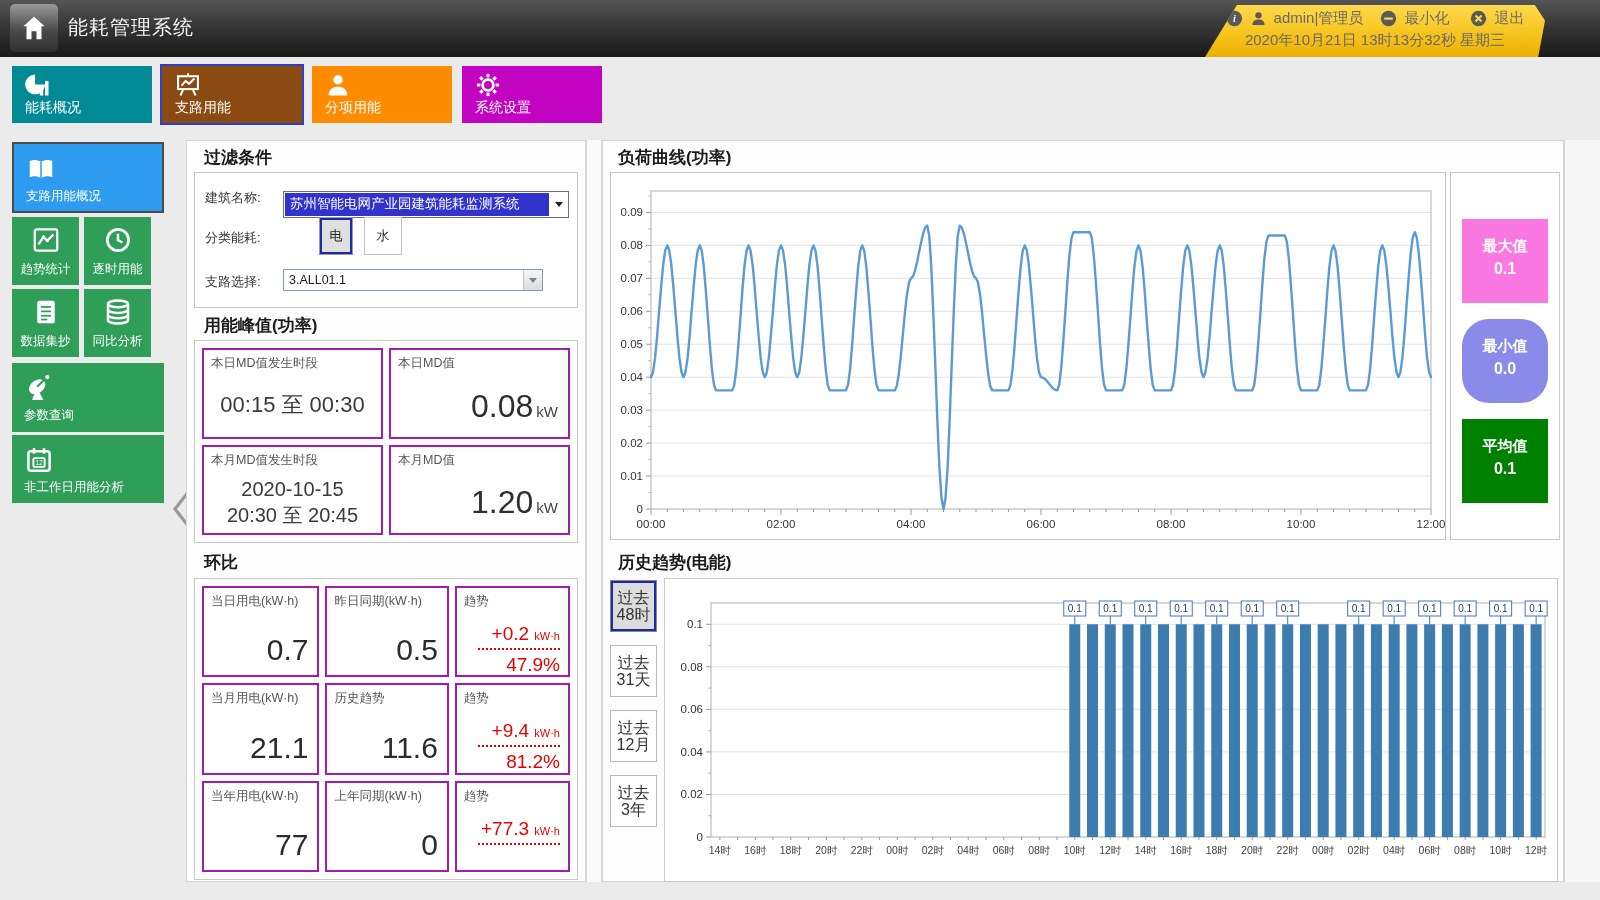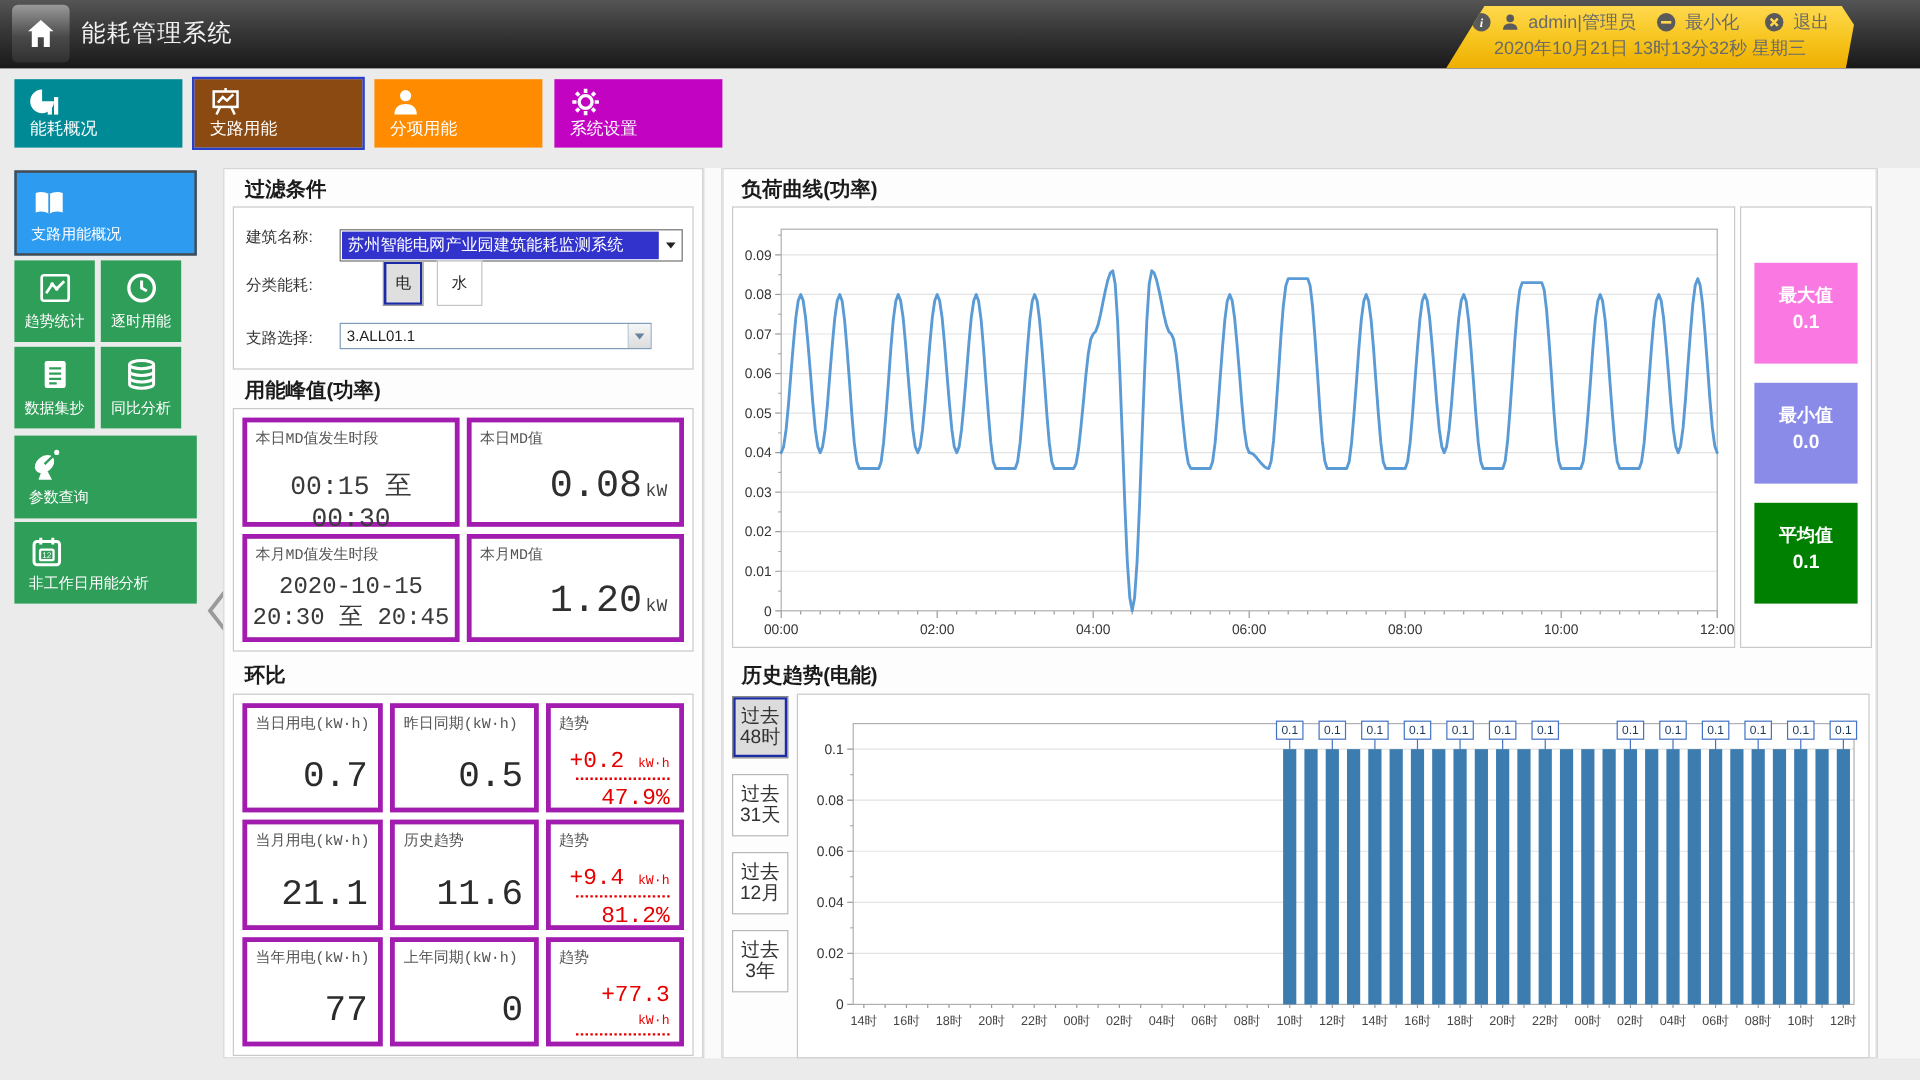--- a/index.html
+++ b/index.html
@@ -55,21 +55,21 @@
   #energy-water{left:169px;width:38px;height:38px;line-height:36px;background:#fff;border:1px solid #c4c4c4;}
   #branch-select{position:absolute;left:88px;top:-2px;width:260px;height:22px;background:#fff;
     border:1px solid #7f9db9;box-sizing:border-box;cursor:pointer;font-size:12.5px;color:#222;}
   #branch-select .val{position:absolute;left:5px;top:3px;}
   #branch-select .dd{position:absolute;right:0;top:0;width:18px;height:20px;border-left:1px solid #b7c9d8;
     background:linear-gradient(180deg,#f6f6f6,#dcdcdc);}
   #branch-select .dd:after{content:"";position:absolute;left:5px;top:8px;width:0;height:0;
     border-left:4px solid transparent;border-right:4px solid transparent;border-top:5px solid #67839c;}
 
   
-  .card{position:relative;border:4px solid #a21caf;background:#fff;box-sizing:border-box;font-family:Liberation Mono, monospace;}
+  .card{position:relative;border:2px solid #a21caf;background:#fff;box-sizing:border-box;}
   .card .c-label{position:absolute;left:7px;top:5px;font-size:12.5px;color:#555;}
   .big-center{position:absolute;left:0;right:0;top:46%;text-align:center;font-size:22px;color:#3a3a3a;}
   .big-right{position:absolute;right:10px;bottom:12px;font-size:32px;color:#2f2f2f;}
   .big-right .unit{font-size:15px;color:#444;margin-left:3px;}
   .two-line{position:absolute;left:0;right:0;top:34%;text-align:center;font-size:20px;color:#3a3a3a;line-height:26px;}
   #peak-grid{position:absolute;left:194px;top:340px;width:384px;height:203px;background:#fff;border:1px solid #c9c9c9;
     box-sizing:border-box;display:grid;grid-template-columns:1fr 1fr;grid-template-rows:1fr 1fr;gap:6px;padding:7px;}
   #ring-grid{position:absolute;left:194px;top:578px;width:384px;height:302px;background:#fff;border:1px solid #c9c9c9;
     box-sizing:border-box;display:grid;grid-template-columns:1fr 1.05fr 0.98fr;grid-template-rows:1fr 1fr 1fr;gap:6px;padding:7px;}
   .num-val{position:absolute;right:9px;bottom:8px;font-size:30px;color:#2b2b2b;}
@@ -415,21 +415,21 @@
         <text x="820" y="355" font-size="11.5" fill="#333" text-anchor="middle">12:00</text>
         <rect x="40" y="18" width="780" height="318" fill="none" stroke="#b0b0b0"></rect>
         <polyline points="40.0,204.2 42.0,199.2 44.1,184.9 46.1,163.5 48.1,138.3 50.2,113.1 52.2,91.7 54.2,77.4 56.3,72.4 58.3,77.4 60.3,91.7 62.3,113.1 64.4,138.3 66.4,163.5 68.4,184.9 70.5,199.2 72.5,204.2 74.5,199.2 76.6,184.9 78.6,163.5 80.6,138.3 82.7,113.1 84.7,91.7 86.7,77.4 88.8,72.4 90.8,77.9 92.8,93.6 94.8,117.1 96.9,144.9 98.9,172.6 100.9,196.1 103.0,211.8 105.0,217.4 107.0,217.4 109.1,217.4 111.1,217.4 113.1,217.4 115.2,217.4 117.2,217.4 119.2,217.4 121.3,217.4 123.3,211.8 125.3,196.1 127.3,172.6 129.4,144.9 131.4,117.1 133.4,93.6 135.5,77.9 137.5,72.4 139.5,77.4 141.6,91.7 143.6,113.1 145.6,138.3 147.7,163.5 149.7,184.9 151.7,199.2 153.8,204.2 155.8,199.2 157.8,184.9 159.8,163.5 161.9,138.3 163.9,113.1 165.9,91.7 168.0,77.4 170.0,72.4 172.0,77.4 174.1,91.7 176.1,113.1 178.1,138.3 180.2,163.5 182.2,184.9 184.2,199.2 186.3,204.2 188.3,199.2 190.3,184.9 192.3,163.5 194.4,138.3 196.4,113.1 198.4,91.7 200.5,77.4 202.5,72.4 204.5,77.9 206.6,93.6 208.6,117.1 210.6,144.9 212.7,172.6 214.7,196.1 216.7,211.8 218.8,217.4 220.8,217.4 222.8,217.4 224.8,217.4 226.9,217.4 228.9,217.4 230.9,217.4 233.0,217.4 235.0,217.4 237.0,211.8 239.1,196.1 241.1,172.6 243.1,144.9 245.2,117.1 247.2,93.6 249.2,77.9 251.2,72.4 253.3,77.9 255.3,93.6 257.3,117.1 259.4,144.9 261.4,172.6 263.4,196.1 265.5,211.8 267.5,217.4 269.5,217.4 271.6,217.4 273.6,217.4 275.6,217.4 277.7,217.4 279.7,217.4 281.7,217.4 283.8,217.4 285.8,213.1 287.8,201.0 289.8,182.8 291.9,161.3 293.9,139.9 295.9,121.7 298.0,109.6 300.0,105.3 302.0,103.3 304.1,97.6 306.1,89.1 308.1,79.0 310.2,68.9 312.2,60.3 314.2,54.6 316.3,52.6 318.3,63.4 320.3,94.1 322.3,140.1 324.4,194.3 326.4,248.5 328.4,294.5 330.5,325.2 332.5,336.0 334.5,325.2 336.6,294.5 338.6,248.5 340.6,194.3 342.7,140.1 344.7,94.1 346.7,63.4 348.8,52.6 350.8,54.6 352.8,60.3 354.8,68.9 356.9,79.0 358.9,89.1 360.9,97.6 363.0,103.3 365.0,105.3 367.0,109.6 369.1,121.7 371.1,139.9 373.1,161.3 375.2,182.8 377.2,201.0 379.2,213.1 381.3,217.4 383.3,217.4 385.3,217.4 387.3,217.4 389.4,217.4 391.4,217.4 393.4,217.4 395.5,217.4 397.5,217.4 399.5,211.8 401.6,196.1 403.6,172.6 405.6,144.9 407.7,117.1 409.7,93.6 411.7,77.9 413.8,72.4 415.8,77.4 417.8,91.7 419.8,113.1 421.9,138.3 423.9,163.5 425.9,184.9 428.0,199.2 430.0,204.2 432.0,204.7 434.1,206.1 436.1,208.3 438.1,210.8 440.2,213.3 442.2,215.4 444.2,216.9 446.3,217.4 448.3,211.3 450.3,194.2 452.3,168.5 454.4,138.3 456.4,108.0 458.4,82.4 460.5,65.2 462.5,59.2 464.5,59.2 466.6,59.2 468.6,59.2 470.6,59.2 472.7,59.2 474.7,59.2 476.7,59.2 478.8,59.2 480.8,65.2 482.8,82.4 484.8,108.0 486.9,138.3 488.9,168.5 490.9,194.2 493.0,211.3 495.0,217.4 497.0,217.4 499.1,217.4 501.1,217.4 503.1,217.4 505.2,217.4 507.2,217.4 509.2,217.4 511.2,217.4 513.3,211.8 515.3,196.1 517.3,172.6 519.4,144.9 521.4,117.1 523.4,93.6 525.5,77.9 527.5,72.4 529.5,77.9 531.6,93.6 533.6,117.1 535.6,144.9 537.7,172.6 539.7,196.1 541.7,211.8 543.8,217.4 545.8,217.4 547.8,217.4 549.8,217.4 551.9,217.4 553.9,217.4 555.9,217.4 558.0,217.4 560.0,217.4 562.0,211.8 564.1,196.1 566.1,172.6 568.1,144.9 570.2,117.1 572.2,93.6 574.2,77.9 576.3,72.4 578.3,77.4 580.3,91.7 582.3,113.1 584.4,138.3 586.4,163.5 588.4,184.9 590.5,199.2 592.5,204.2 594.5,199.2 596.6,184.9 598.6,163.5 600.6,138.3 602.7,113.1 604.7,91.7 606.7,77.4 608.8,72.4 610.8,77.9 612.8,93.6 614.8,117.1 616.9,144.9 618.9,172.6 620.9,196.1 623.0,211.8 625.0,217.4 627.0,217.4 629.1,217.4 631.1,217.4 633.1,217.4 635.2,217.4 637.2,217.4 639.2,217.4 641.3,217.4 643.3,211.5 645.3,194.7 647.3,169.6 649.4,139.9 651.4,110.3 653.4,85.2 655.5,68.4 657.5,62.5 659.5,62.5 661.6,62.5 663.6,62.5 665.6,62.5 667.7,62.5 669.7,62.5 671.7,62.5 673.8,62.5 675.8,68.4 677.8,85.2 679.8,110.3 681.9,139.9 683.9,169.6 685.9,194.7 688.0,211.5 690.0,217.4 692.0,217.4 694.1,217.4 696.1,217.4 698.1,217.4 700.2,217.4 702.2,217.4 704.2,217.4 706.3,217.4 708.3,211.8 710.3,196.1 712.3,172.6 714.4,144.9 716.4,117.1 718.4,93.6 720.5,77.9 722.5,72.4 724.5,77.9 726.6,93.6 728.6,117.1 730.6,144.9 732.7,172.6 734.7,196.1 736.7,211.8 738.8,217.4 740.8,217.4 742.8,217.4 744.8,217.4 746.9,217.4 748.9,217.4 750.9,217.4 753.0,217.4 755.0,217.4 757.0,211.8 759.1,196.1 761.1,172.6 763.1,144.9 765.2,117.1 767.2,93.6 769.2,77.9 771.3,72.4 773.3,77.4 775.3,91.7 777.3,113.1 779.4,138.3 781.4,163.5 783.4,184.9 785.5,199.2 787.5,204.2 789.5,198.7 791.6,183.0 793.6,159.4 795.6,131.7 797.7,103.9 799.7,80.4 801.7,64.7 803.8,59.2 805.8,64.7 807.8,80.4 809.8,103.9 811.9,131.7 813.9,159.4 815.9,183.0 818.0,198.7 820.0,204.2" fill="none" stroke="#5b9bd5" stroke-width="2.4" stroke-linejoin="round" stroke-linecap="round"></polyline>
       </svg>
     </div>
   <div id="stats-panel">
       <div class="stat-box" style="top: 46px; background: rgb(250, 120, 225);">
         <div class="s1">最大值</div>
         <div class="s2">0.1</div>
       </div>
-      <div class="stat-box" style="top: 146px; background: rgb(138, 138, 232);">
+      <div class="stat-box" style="top: 146px; background: rgb(138, 138, 232); border-radius: 27px;">
         <div class="s1">最小值</div>
         <div class="s2">0.0</div>
       </div>
       <div class="stat-box" style="top: 246px; background: rgb(0, 128, 0);">
         <div class="s1">平均值</div>
         <div class="s2">0.1</div>
       </div>
     </div>
 
   <div class="sec-heading" style="left:618px;top:551px;">历史趋势(电能)</div>

